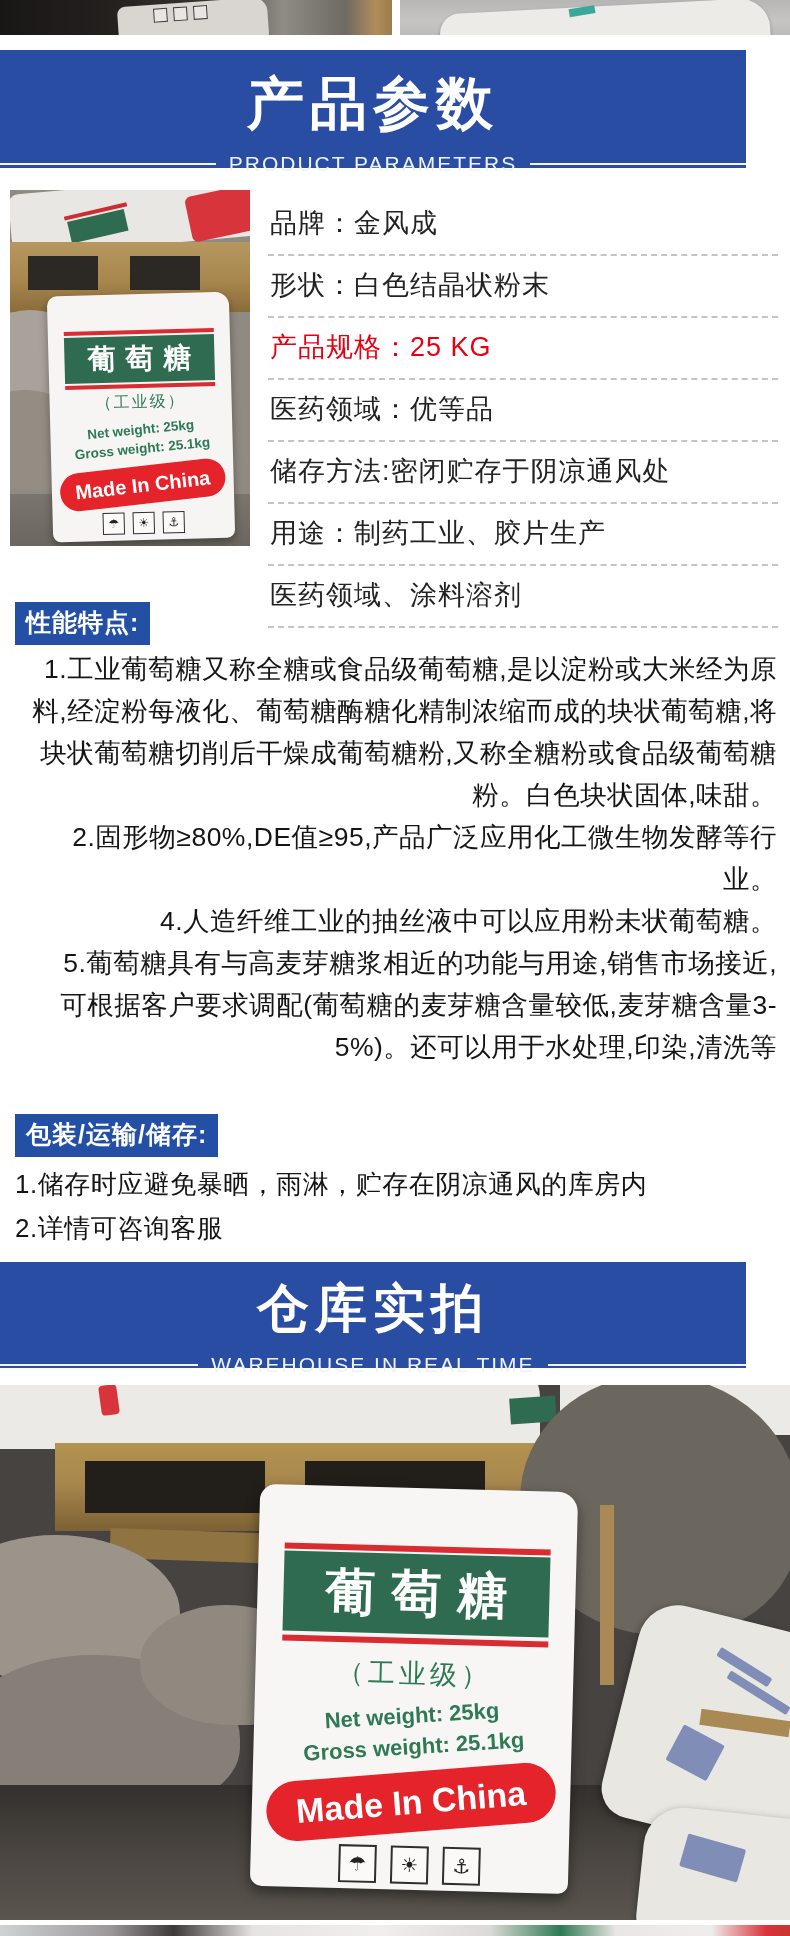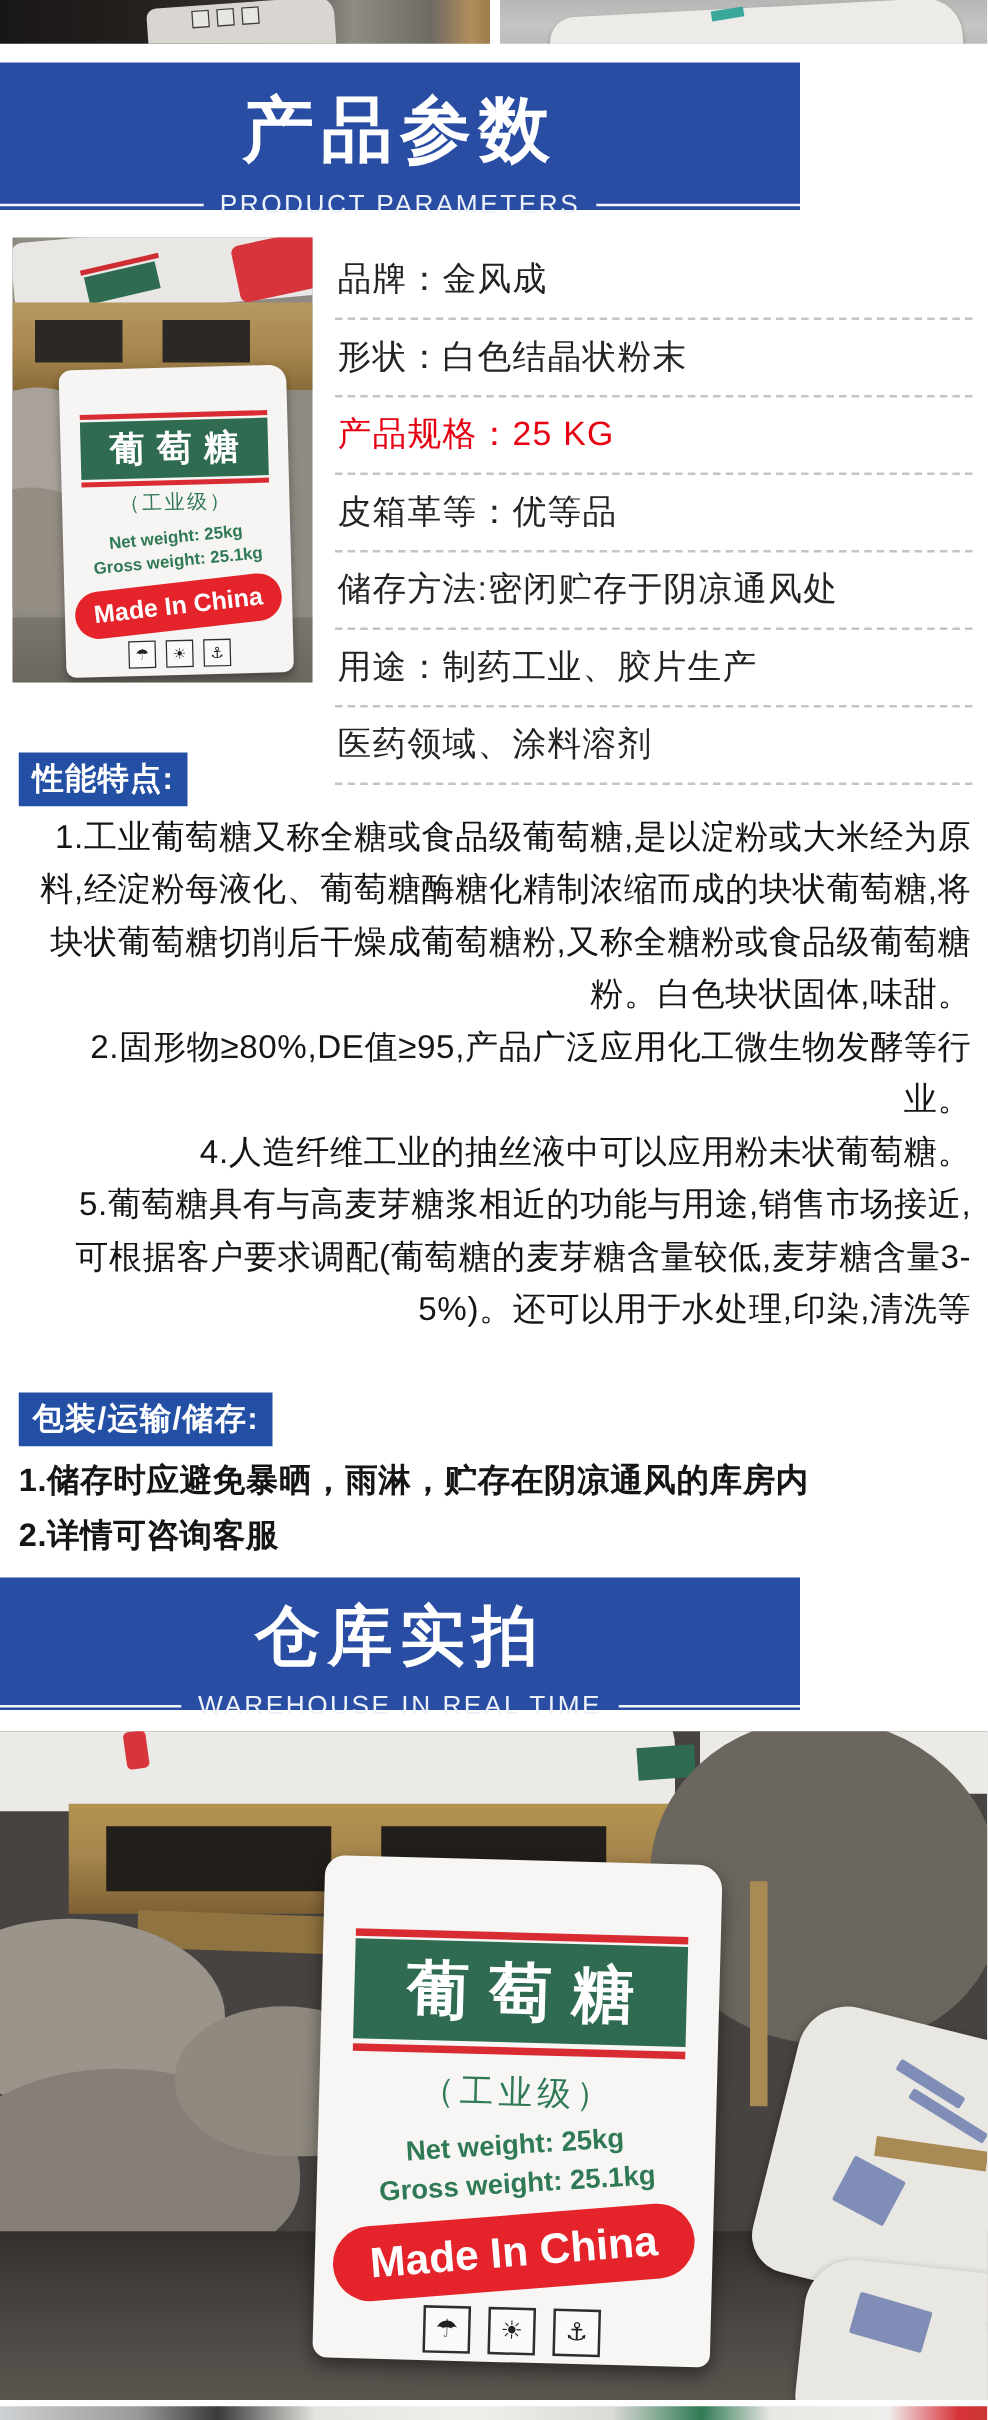--- a/index.html
+++ b/index.html
@@ -14,21 +14,21 @@
   .tl-bag{position:absolute;left:118px;top:2px;width:150px;height:40px;background:#d9d6d1;
     border-radius:8px 14px 4px 10px;transform:rotate(-4deg);}
   .tl-icon{position:absolute;top:4px;width:12px;height:12px;border:1px solid #3a3a3a;background:#e8e6e2;}
   .tr-photo{position:absolute;left:400px;top:0;width:390px;height:35px;overflow:hidden;
     background:linear-gradient(180deg,#b7b6b4 0%,#c6c5c3 60%,#bdbcba 100%);}
   .tr-bag{position:absolute;left:40px;top:6px;width:330px;height:46px;background:#ecebe8;
     border-radius:20px 30px 8px 10px;transform:rotate(-3deg);box-shadow:0 2px 4px rgba(0,0,0,.25);}
   .tr-mark{position:absolute;left:130px;top:0px;width:26px;height:8px;background:#3aa79b;transform:rotate(-6deg);}
 
   
-  .blue-banner{left:0;width:640px;background:#2a4da4;color:#fff;}
+  .blue-banner{left:0;width:746px;background:#2a4da4;color:#fff;}
   #params-banner{top:50px;height:118px;}
   #warehouse-banner{top:1262px;height:106px;}
   .banner-title{text-align:center;font-weight:bold;letter-spacing:6px;}
   #params-banner .banner-title{font-size:57px;padding-top:16px;}
   #warehouse-banner .banner-title{font-size:52px;padding-top:12px;}
   .banner-sub{display:flex;align-items:center;justify-content:center;gap:13px;margin-top:9px;}
   .banner-sub .line{width:228px;height:2px;background:#f2f5fa;}
   .banner-sub .sub-txt{font-size:21px;letter-spacing:2px;color:#eef2f9;white-space:nowrap;}
 
   
@@ -65,21 +65,21 @@
   .spec-row.highlight{color:#e60012;}
 
   
   .blue-badge{position:absolute;left:15px;background:#2350a5;color:#fff;font-weight:bold;
     font-size:25px;padding:4px 11px 6px;letter-spacing:1px;}
   #features-badge{top:602px;}
   #packaging-badge{top:1114px;}
   #features-text{left:15px;top:648px;width:762px;}
   #features-text p{margin:0;text-indent:1.05em;font-size:26.5px;line-height:42px;color:#151515;letter-spacing:.5px;text-align:right;}
   #packaging-text{left:15px;top:1162px;width:762px;}
-  #packaging-text p{margin:0;font-size:26px;line-height:44px;color:#151515;letter-spacing:.5px;font-weight:bold;}
+  #packaging-text p{margin:0;font-size:26px;line-height:44px;color:#151515;letter-spacing:.5px;}
 
   
   #warehouse-photo{left:0;top:1385px;width:790px;height:535px;overflow:hidden;background:#474340;}
   .wh-topbag{position:absolute;background:#eceae6;border-radius:18px 40px 14px 22px;}
   .wh-topbag .g{position:absolute;width:46px;height:26px;background:#2e6b50;transform:rotate(-4deg);}
   .wh-topbag .r{position:absolute;width:70px;height:40px;background:#d8343c;transform:rotate(-8deg);border-radius:4px;}
   .wh-pallet{position:absolute;left:55px;top:58px;width:540px;height:88px;
     background:linear-gradient(180deg,#b2934f 0%,#a8874e 45%,#7d6134 100%);}
   .wh-slot{position:absolute;top:18px;width:180px;height:52px;background:#221e1a;}
   .wh-plank{position:absolute;left:110px;top:150px;width:400px;height:30px;background:#8f7340;transform:rotate(2deg);}
@@ -164,21 +164,21 @@
         <span class="ic">☀</span>
         <span class="ic">⚓</span>
       </div>
     </div>
   </div>
 
   <div class="abs" id="spec-list">
     <div class="spec-row">品牌：金风成</div>
     <div class="spec-row">形状：白色结晶状粉末</div>
     <div class="spec-row highlight">产品规格：25 KG</div>
-    <div class="spec-row">皮箱革等：优等品</div>
+    <div class="spec-row">医药领域：优等品</div>
     <div class="spec-row">储存方法:密闭贮存于阴凉通风处</div>
     <div class="spec-row">用途：制药工业、胶片生产</div>
     <div class="spec-row">医药领域、涂料溶剂</div>
   </div>
 
   <div class="blue-badge" id="features-badge">性能特点:</div>
   <div class="abs" id="features-text">
     <p>1.工业葡萄糖又称全糖或食品级葡萄糖,是以淀粉或大米经为原料,经淀粉每液化、葡萄糖酶糖化精制浓缩而成的块状葡萄糖,将块状葡萄糖切削后干燥成葡萄糖粉,又称全糖粉或食品级葡萄糖粉。白色块状固体,味甜。</p>
     <p>2.固形物≥80%,DE值≥95,产品广泛应用化工微生物发酵等行业。</p>
     <p>4.人造纤维工业的抽丝液中可以应用粉未状葡萄糖。</p>

